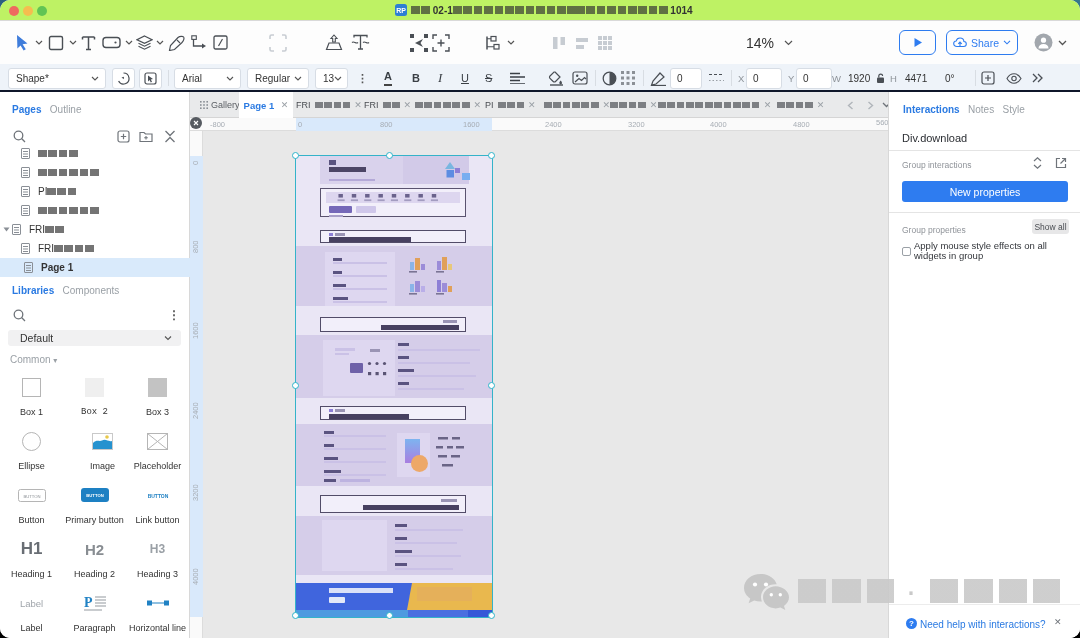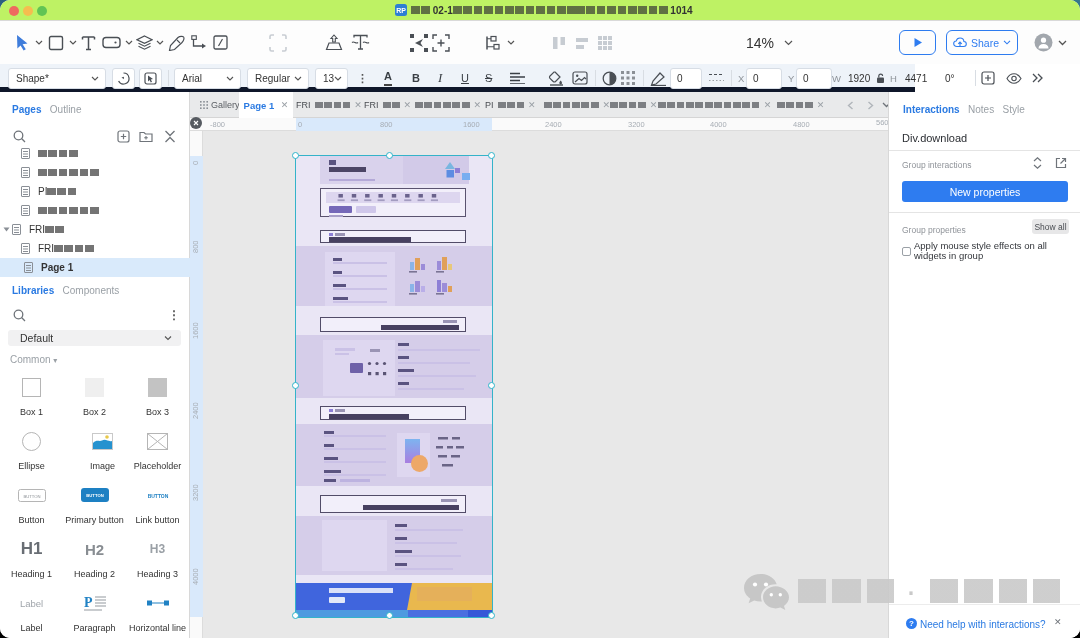--- a/index.html
+++ b/index.html
@@ -15,21 +15,21 @@
   .titlebar { position:absolute; left:0; top:0; width:1080px; height:21px; background:#bef264; border-bottom:1px solid #d9d9d9;padding-left:24px; }
   .tl { position:absolute; top:5.5px; width:10px; height:10px; border-radius:50%; }
   .title { position:absolute; top:4px; left:395px; font-size:10px; font-weight:bold; color:#333; display:flex; align-items:center; gap:4px; }
   .rpicon { width:12px; height:12px; border-radius:2.5px; background:#2d7fd3; color:#fff; font-size:7px; font-weight:bold; display:flex; align-items:center; justify-content:center; }
 
   
   .tb1 { position:absolute; left:0; top:21px; width:1080px; height:43px; background:#fdfdfd; }
   .tb1 .it { position:absolute; top:0; height:43px; display:flex; align-items:center; }
 
   
-  .tb2 { position:absolute; left:0; top:64px; width:915px; height:28px; background:#eef3f9; border-bottom:5px solid #0f172a; }
+  .tb2 { position:absolute; left:0; top:64px; width:1080px; height:28px; background:#eef3f9; border-bottom:2px solid #0f172a; }
   .tb2 .ctrl { position:absolute; top:3.5px; height:21px; background:#fff; border:1px solid #d7dde5; border-radius:3px; display:flex; align-items:center; font-size:10px; color:#333; }
   .tb2 .txt { position:absolute; top:0; height:28px; display:flex; align-items:center; font-size:11px; color:#3a3f45; }
   .sep2 { position:absolute; top:6px; width:1px; height:16px; background:#d8dde3; }
 
   
   .sidebar { position:absolute; left:0; top:92px; width:190px; height:546px; background:#fff; border-right:1px solid #d8d8d8; }
   .stabs { position:absolute; left:12px; font-size:10px; font-weight:bold; color:#2a7ae2; }
   .stabs .off { font-weight:normal; color:#9aa0a6; }
   .srow { position:absolute; left:0; width:190px; height:19px; display:flex; align-items:center; font-size:10px; color:#333; }
   .pgico { width:9px; height:11px; border:1px solid #8a8f96; border-radius:1px; margin-right:8px; position:relative; flex:0 0 auto; }
@@ -455,21 +455,21 @@
     <div class="abs" style="left:168px;top:216px;font-size:12px;color:#555;font-weight:bold;">⋮</div>
     <div class="abs" style="left:8px;top:238px;width:173px;height:16px;background:#f1f1f2;border-radius:3px;font-size:10.5px;color:#333;display:flex;align-items:center;padding-left:12px;">Default
       <svg style="position:absolute;right:9px;top:6px" width="8" height="5" viewBox="0 0 8 5">
           <path d="M1 .5 L4 3.5 L7 .5" fill="none" stroke="#555" stroke-width="1.1"></path>
         </svg></div>
     <div class="abs" style="left:10px;top:262px;font-size:10px;color:#9aa0a6;">Common <span style="font-size:8px;">▾</span></div>
 
     <div class="comp" style="left:0px;top:282px;"><div class="ic">
           <div style="width:19px;height:19px;border:1px solid #b5b5b5;background:#fff;"></div>
         </div>Box 1</div>
-    <div class="comp" style="left:63px;top:282px;"><div class="ic">
+    <div class="comp" style="left:63px;top:282px;font-family:Liberation Mono, monospace;"><div class="ic">
           <div style="width:19px;height:19px;background:#efefef;"></div>
         </div>Box 2</div>
     <div class="comp" style="left:126px;top:282px;"><div class="ic">
           <div style="width:19px;height:19px;background:#c3c3c3;"></div>
         </div>Box 3</div>
     <div class="comp" style="left:0px;top:336px;"><div class="ic">
           <div style="width:19px;height:19px;border:1px solid #b5b5b5;border-radius:50%;background:#fff;"></div>
         </div>Ellipse</div>
     <div class="comp" style="left:71px;top:336px;"><div class="ic">
           <svg width="21" height="17" viewBox="0 0 21 17">

